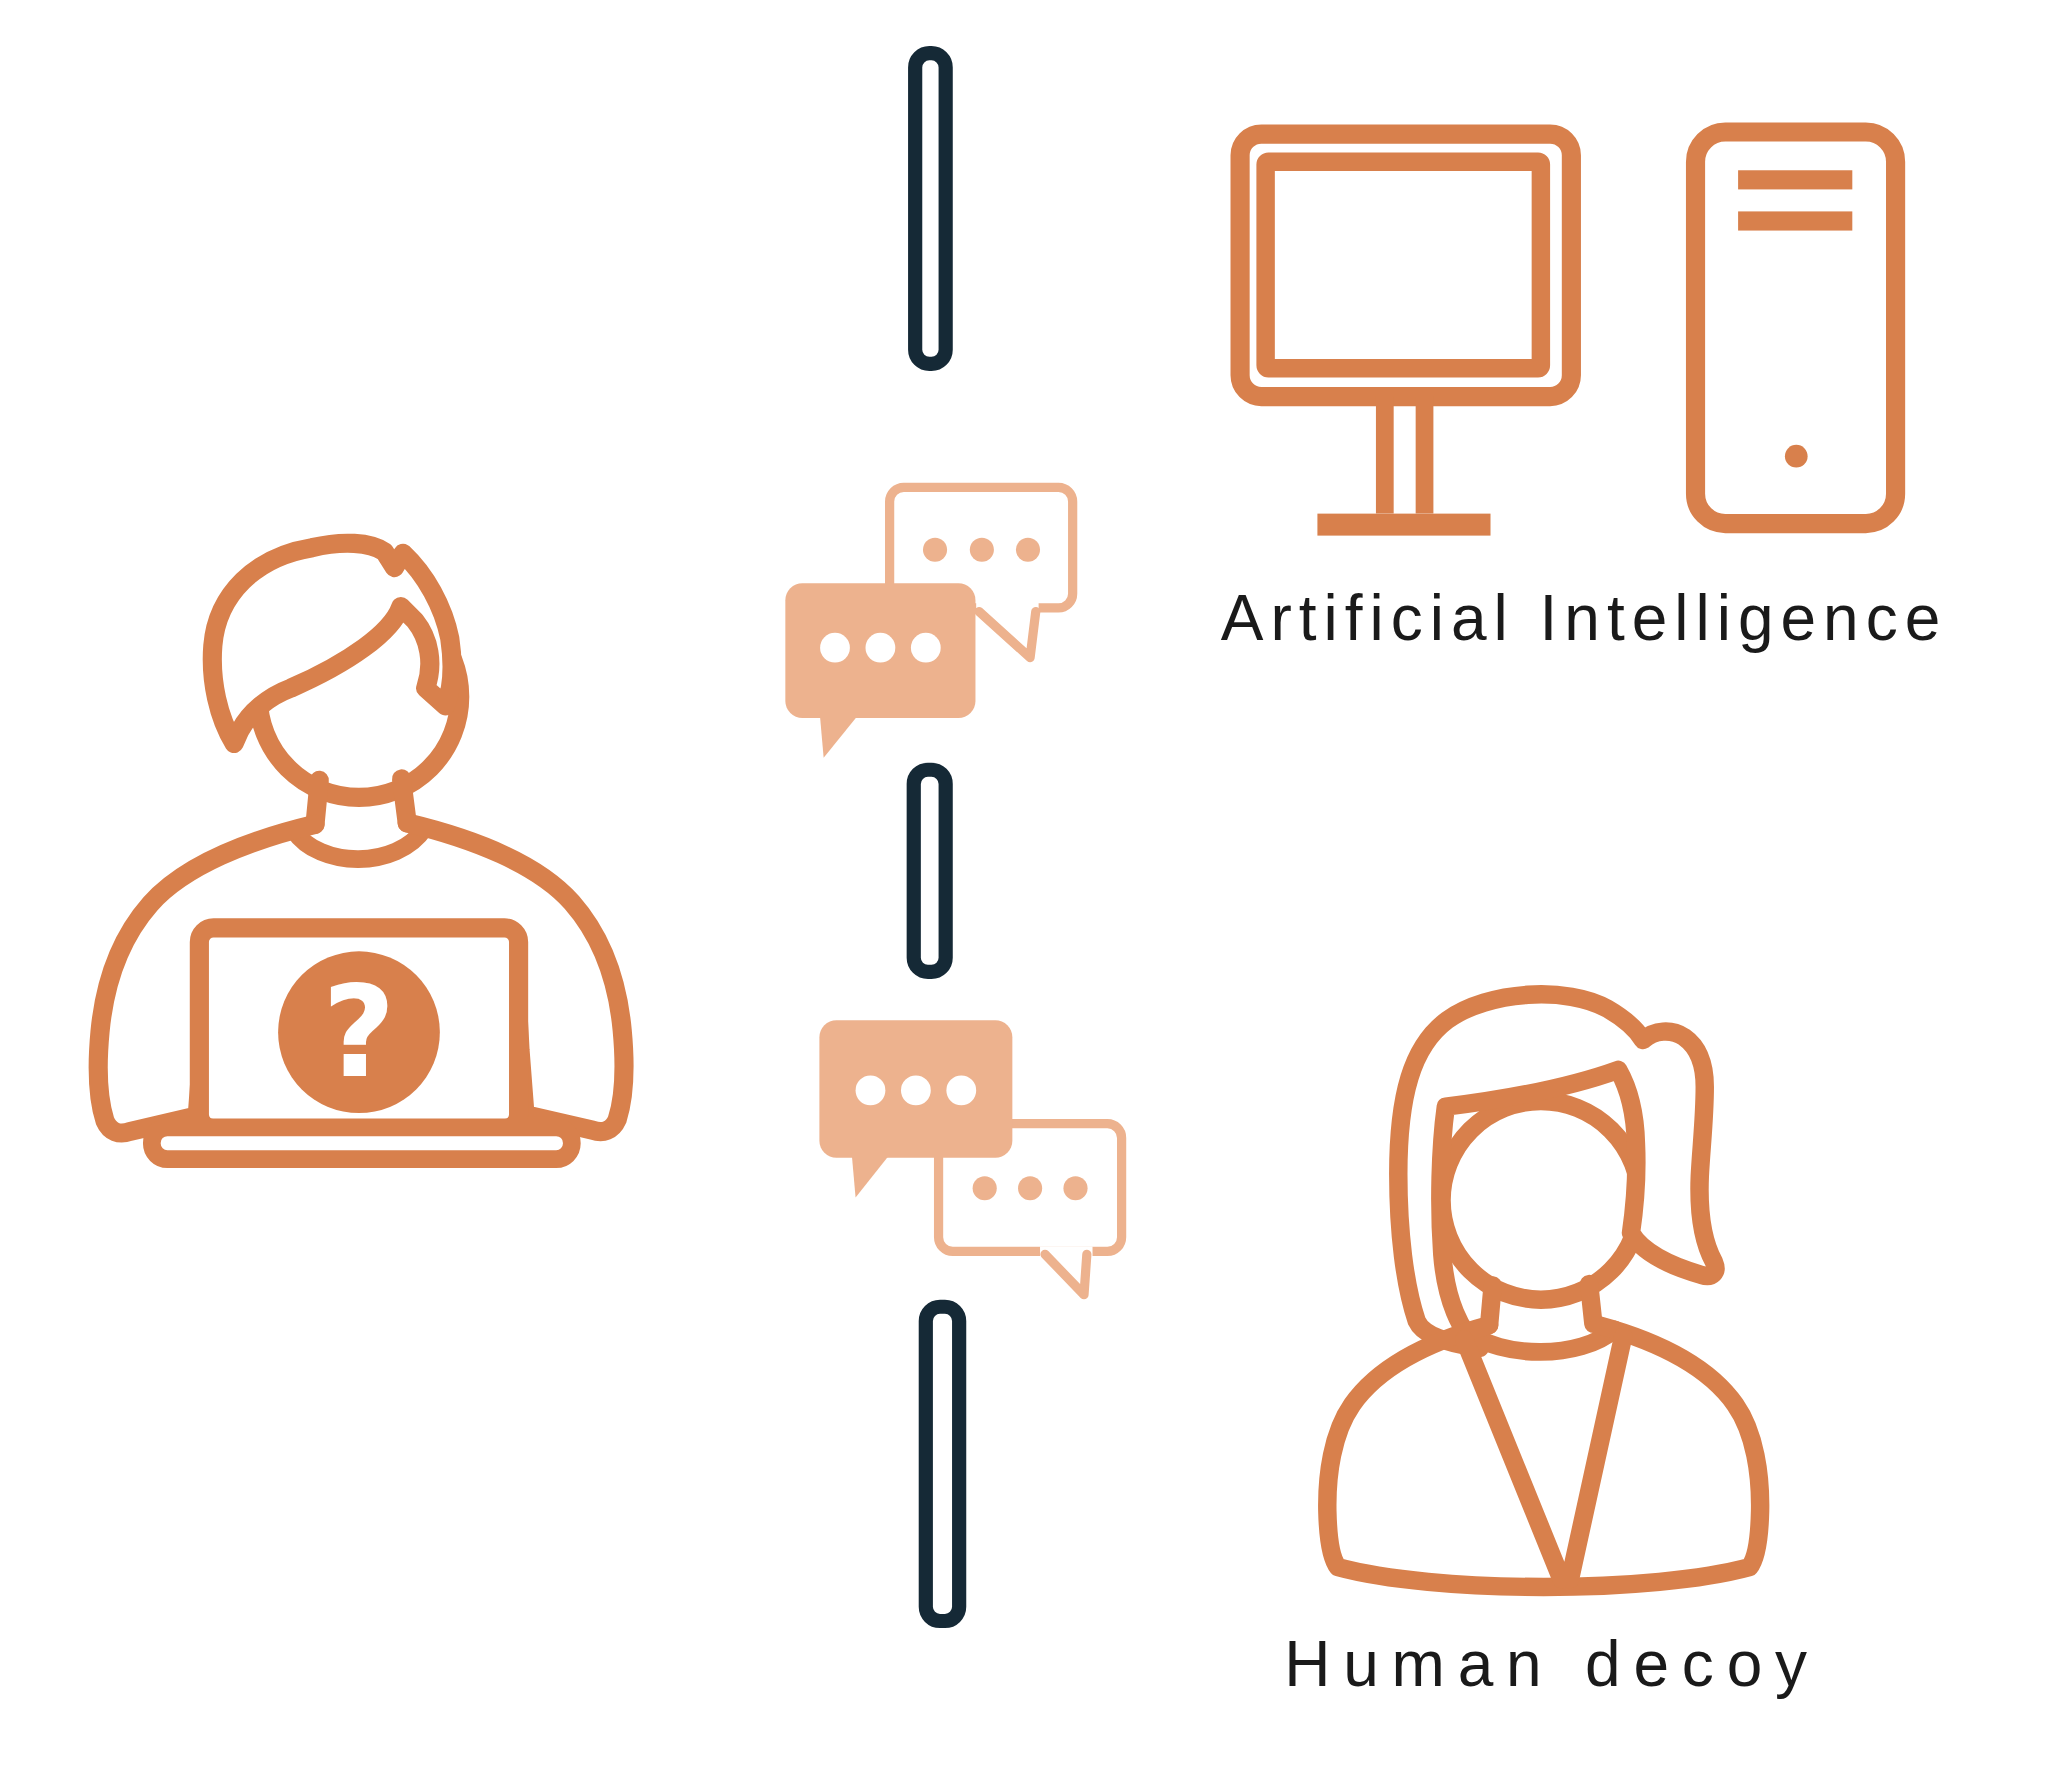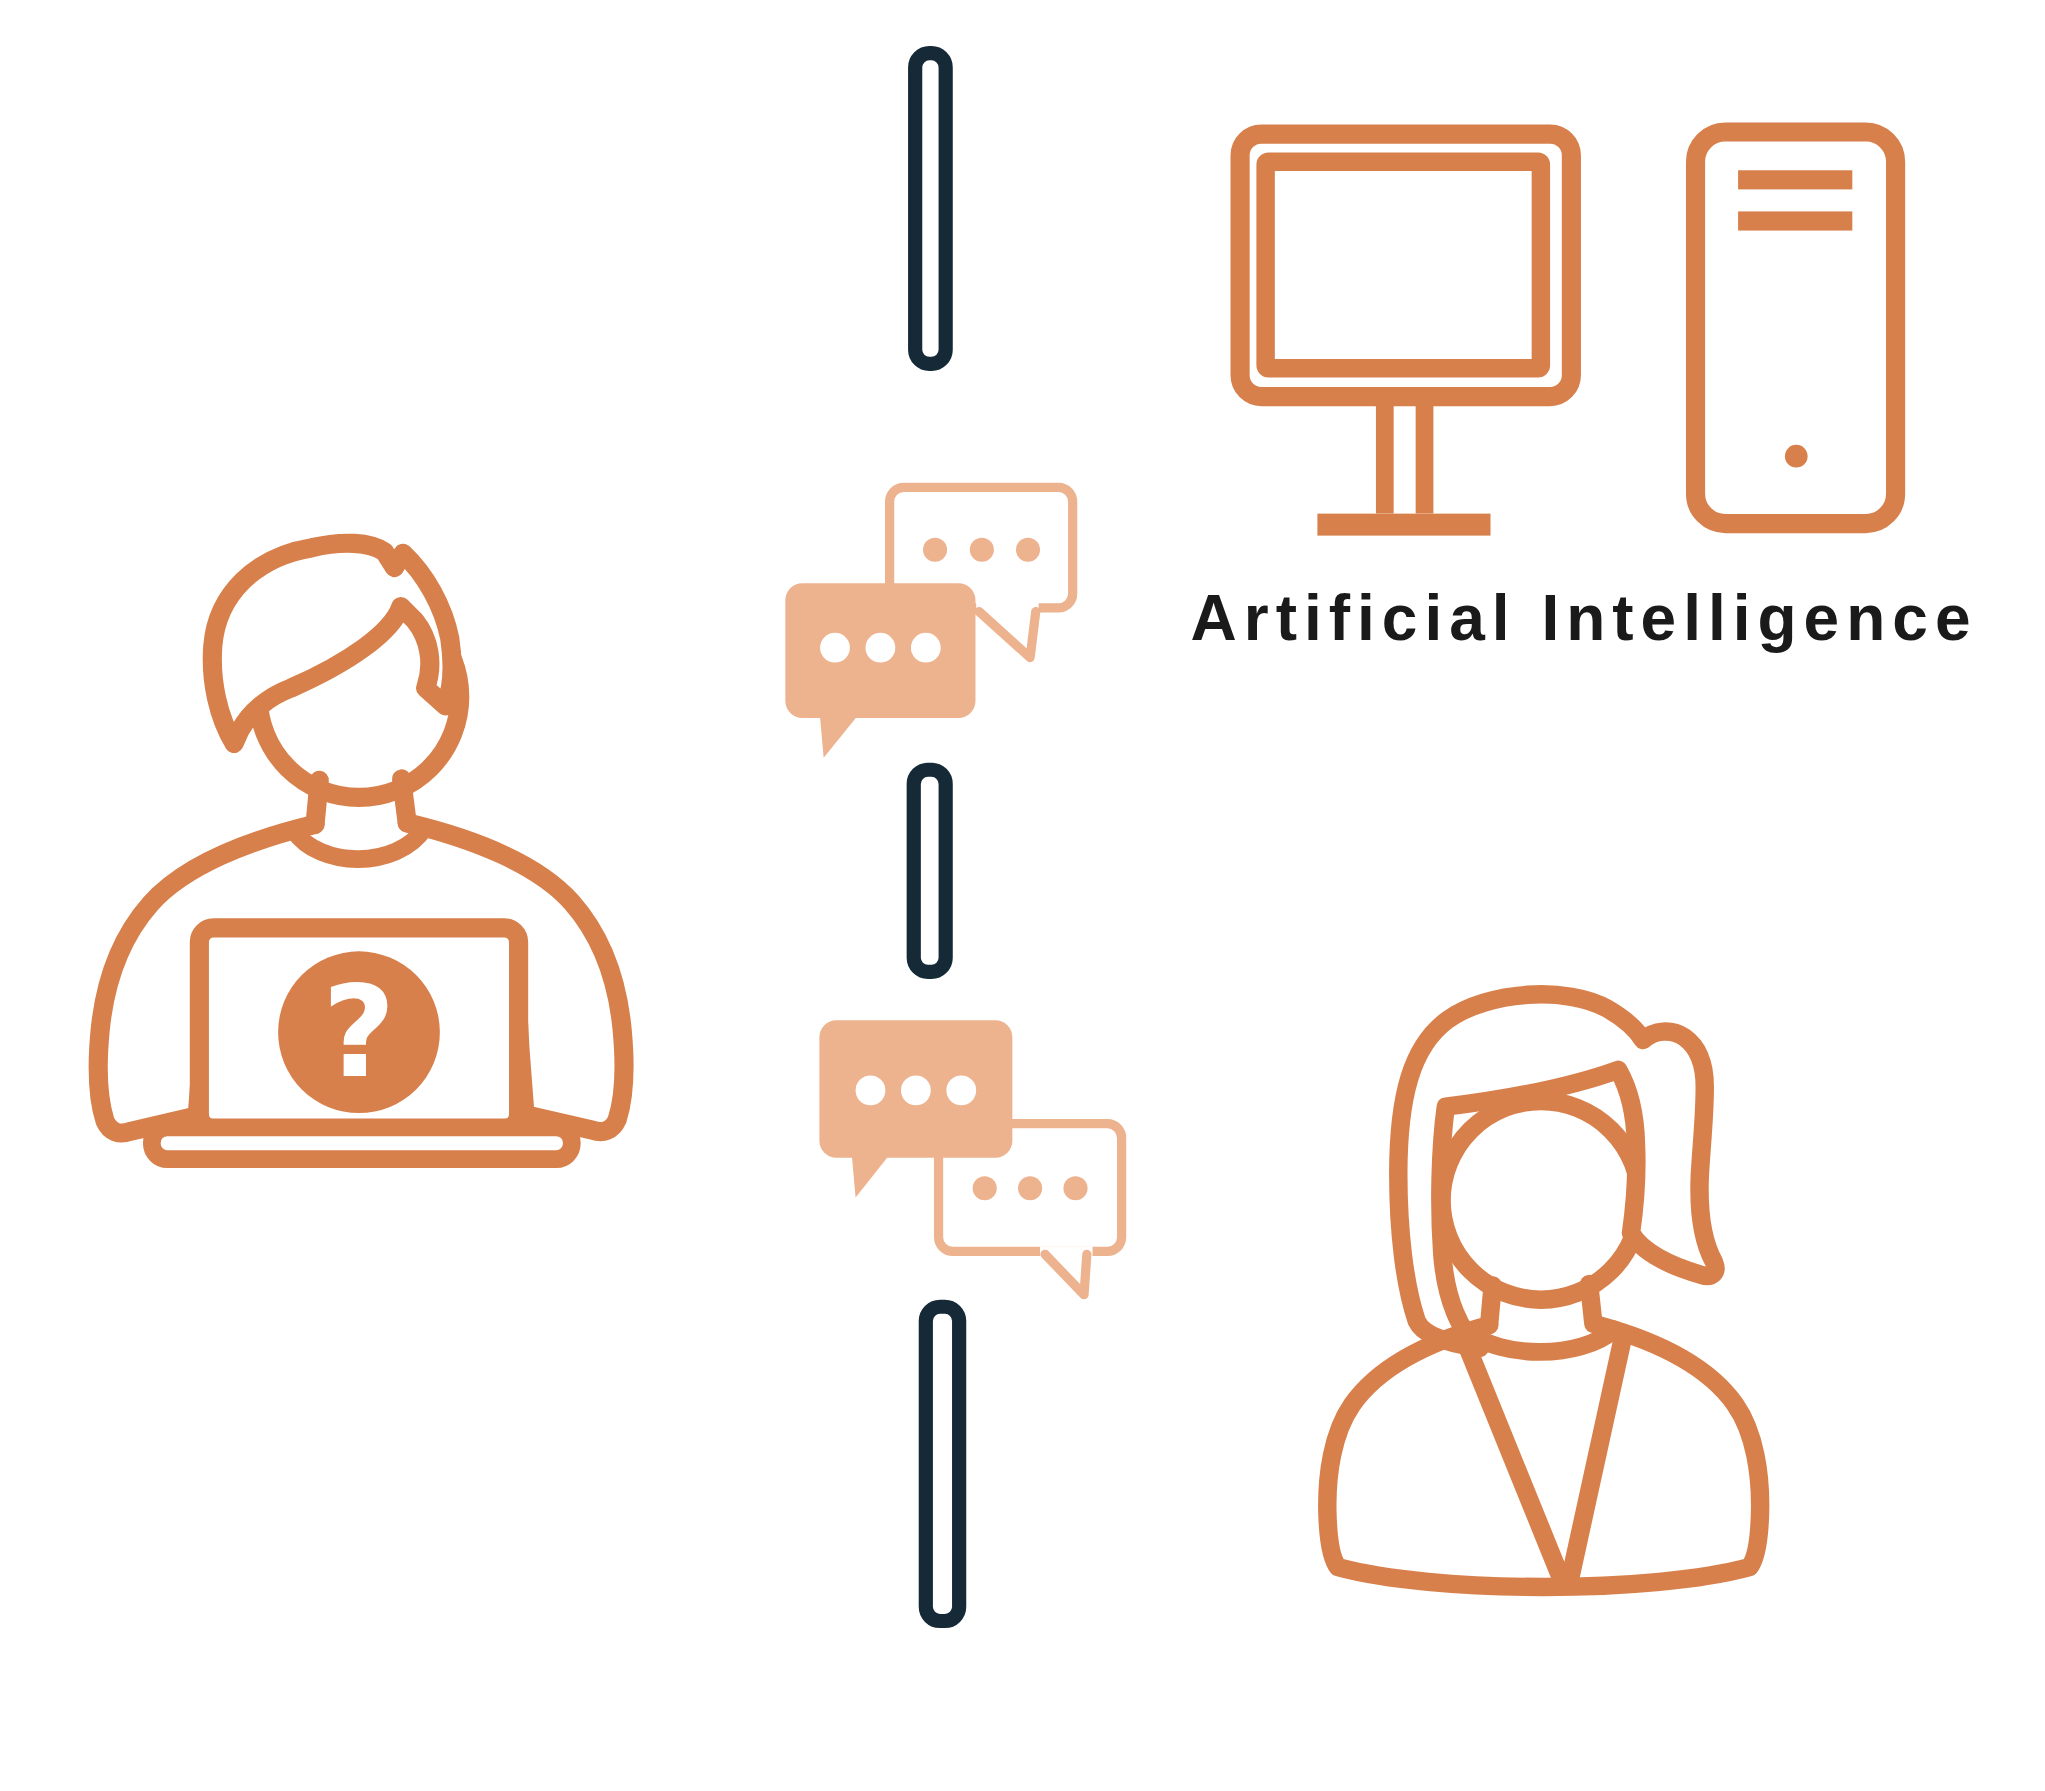--- a/index.html
+++ b/index.html
@@ -27,21 +27,21 @@
   .navy-st{stroke:var(--navy,#152936);stroke-width:20;fill:#ffffff;}
   
   .label{
     position:absolute;
     transform:translateX(-50%);
     color:var(--text,#1a1a1a);
     font-size:64px;
     line-height:1.15;
     white-space:nowrap;
     text-align:center;
-    font-weight:700;
+    font-weight:400;
   }
   .label-judge{left:360px;top:1205px;letter-spacing:12.8px;}
   .label-ai{left:1584px;top:582px;letter-spacing:7px;}
   .label-decoy{left:1552px;top:1628px;letter-spacing:12.8px;}
   .qmark{
     font-family:"DejaVu Sans", sans-serif;
     font-weight:bold;
     fill:#ffffff;
   }
 </style>
@@ -193,14 +193,15 @@
         C 2290,2237 2400,2227 2466,2209
         C 2475,2198 2480,2172 2481,2130
         C 2482,2080 2474,2020 2446,1980
         C 2408,1926 2334,1890 2253,1868"></path>
 
       <path class="st st26" d="M 2064,1888 L 2201,2226 M 2288,1884 L 2213,2226"></path>
     </g>
   </svg>
 
   <div class="label label-ai">Artificial Intelligence</div>
+  <div class="label label-decoy">Human decoy</div>
 </div>
 
 
 </body></html>

